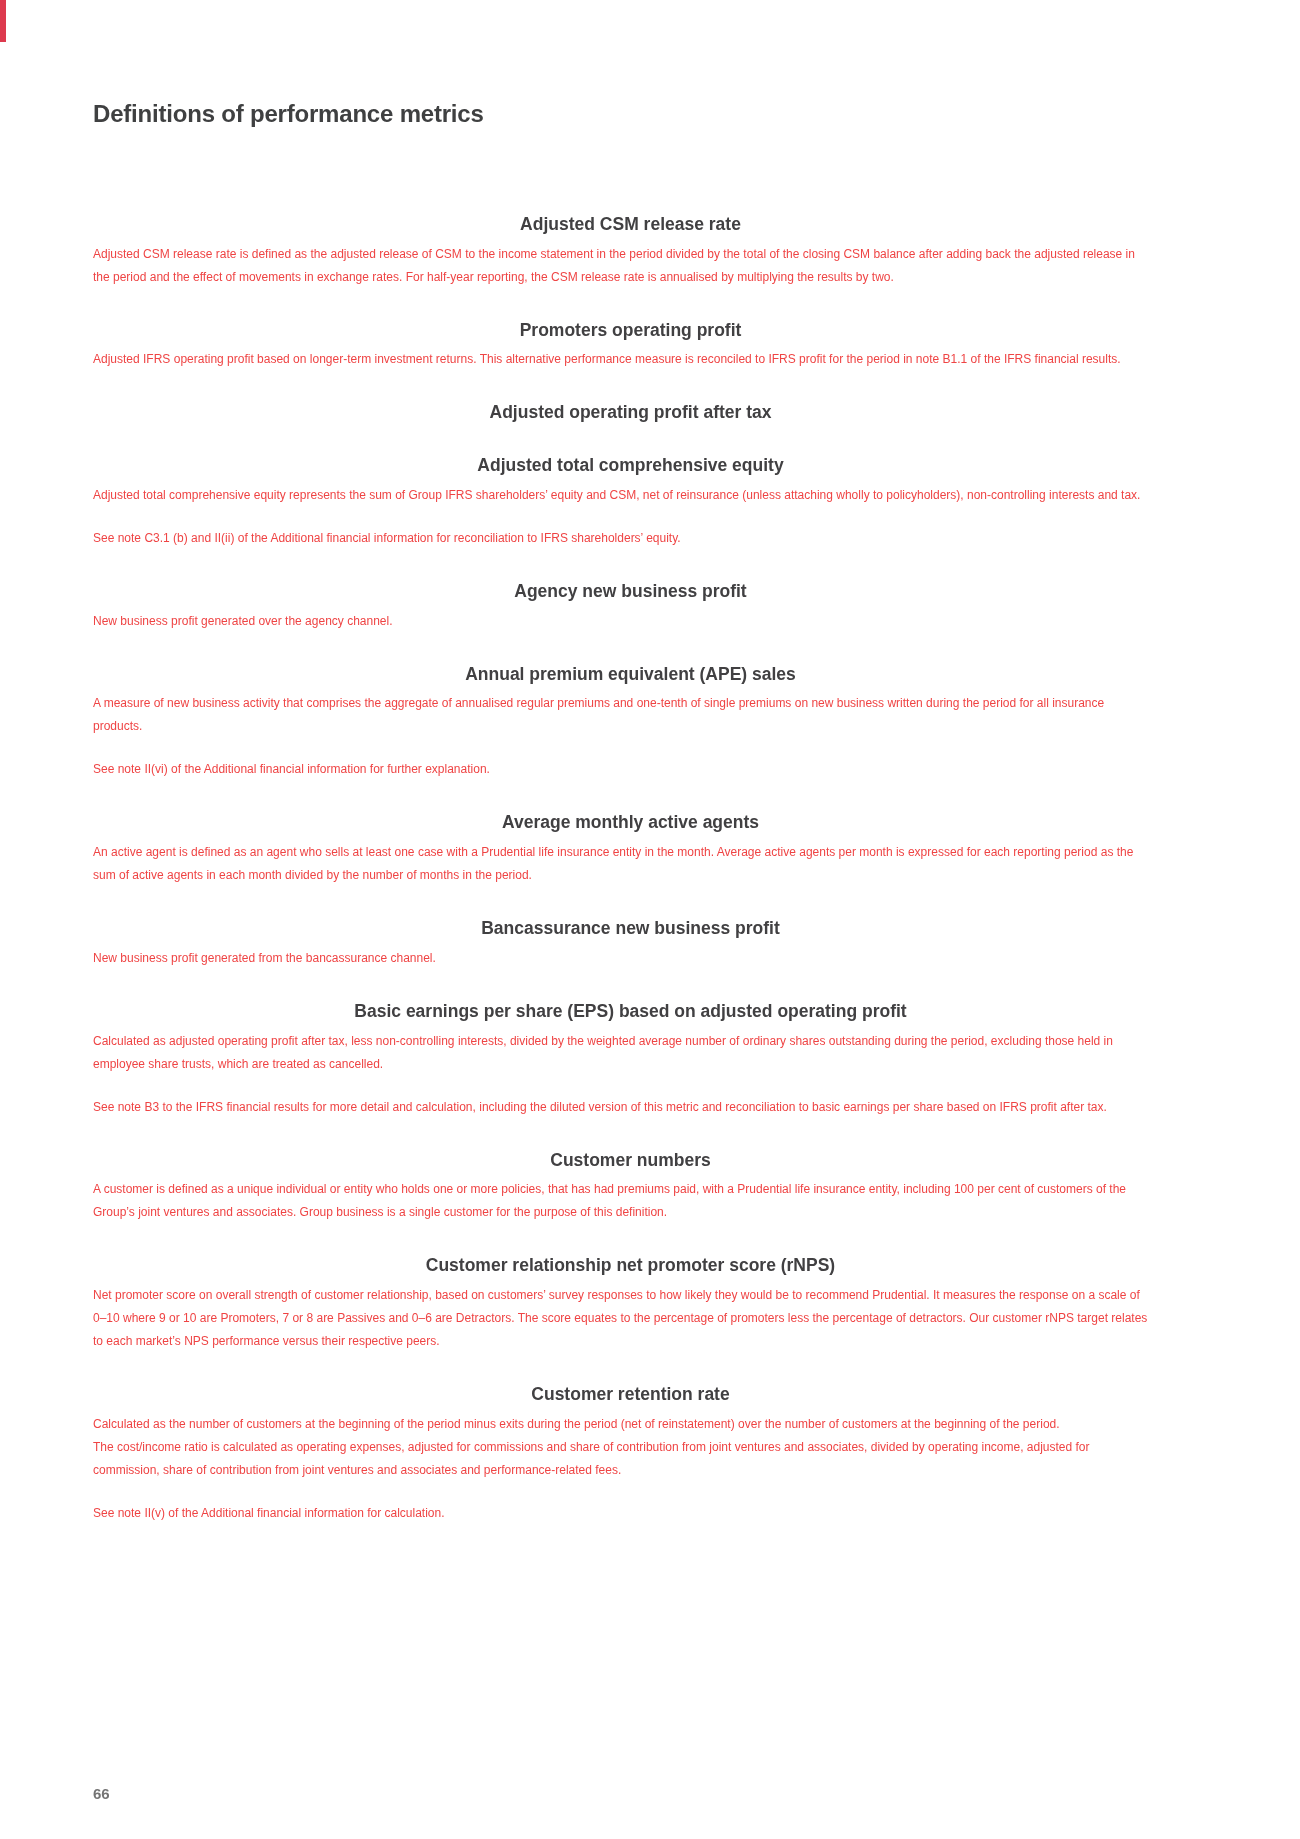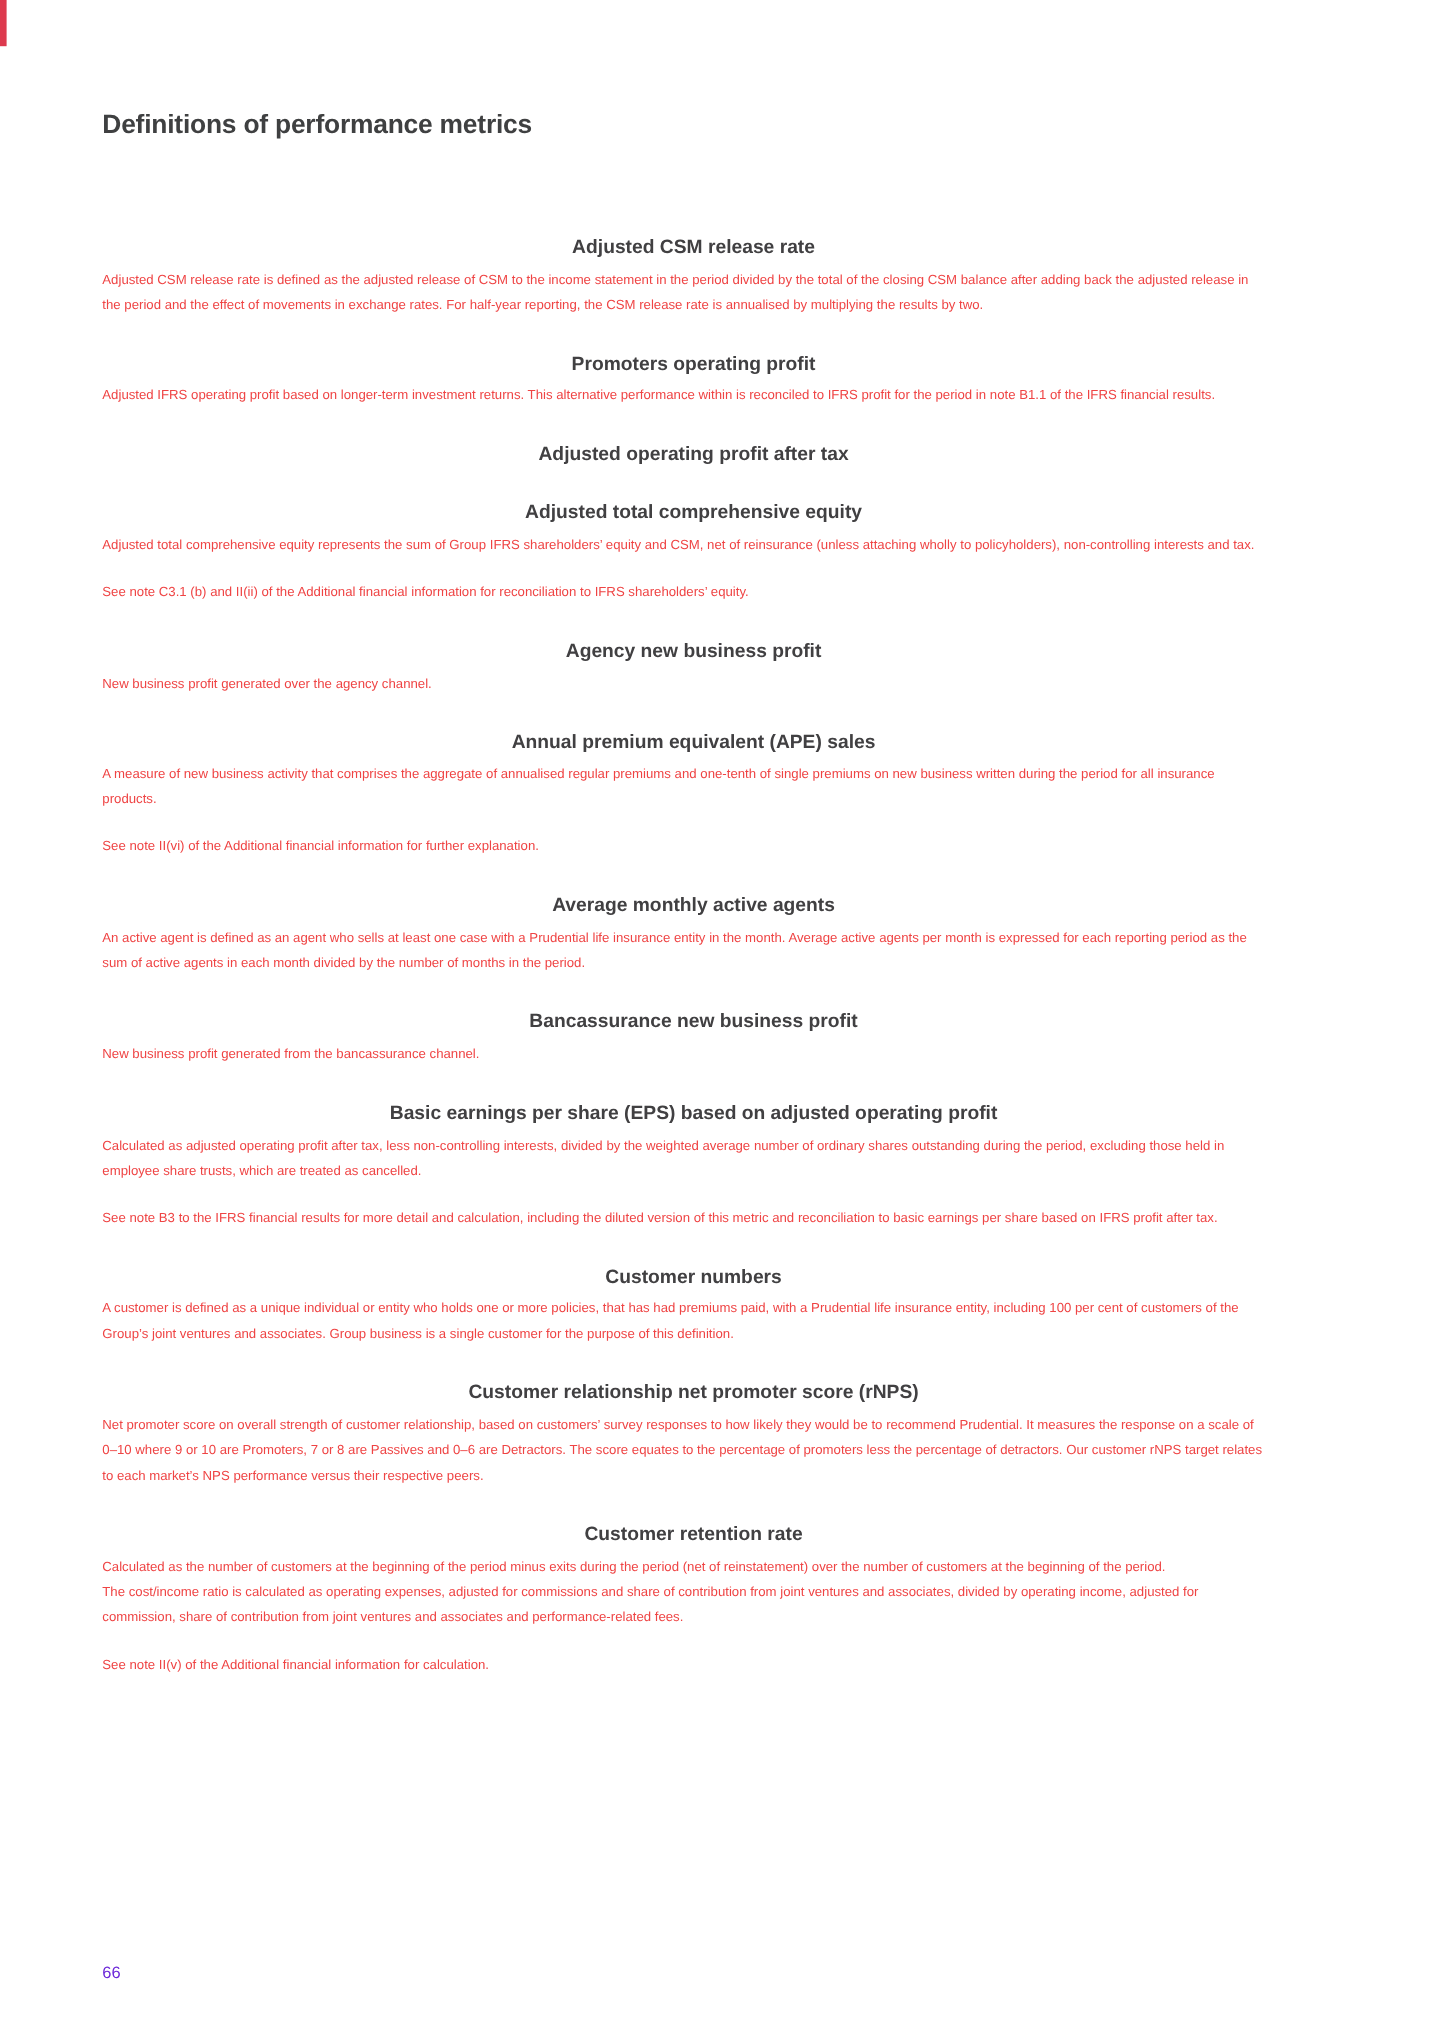--- a/index.html
+++ b/index.html
@@ -50,43 +50,43 @@
     font-size: 12px;
     line-height: 23px;
     color: #ef4444;
   }
   .def-body .para:last-child { margin-bottom: 0; }
   .page-number {
     position: absolute;
     left: 93px;
     top: 1785px;
     font-size: 15px;
-    font-weight: 400;
-    color: #6d28d9;
+    font-weight: 700;
+    color: #737373;
   }
 </style>
 </head>
 <body>
 
 <div class="corner-accent" style="background: rgb(221, 58, 78);"></div>
 
 <div class="content">
   <h1 class="page-title">Definitions of performance metrics</h1>
   <div>
   <section class="section">
     <h2 class="def-heading">Adjusted CSM release rate</h2>
     <div class="def-body">
           <p class="para">Adjusted CSM release rate is defined as the adjusted release of CSM to the income statement in the period divided by the total of the closing CSM balance after adding back the adjusted release in the period and the effect of movements in exchange rates. For half-year reporting, the CSM release rate is annualised by multiplying the results by two.</p>
         </div>
   </section>
 
   <section class="section">
     <h2 class="def-heading">Promoters operating profit</h2>
     <div class="def-body">
-          <p class="para">Adjusted IFRS operating profit based on longer-term investment returns. This alternative performance within is reconciled to IFRS profit for the period in note B1.1 of the IFRS financial results.</p>
+          <p class="para">Adjusted IFRS operating profit based on longer-term investment returns. This alternative performance measure is reconciled to IFRS profit for the period in note B1.1 of the IFRS financial results.</p>
         </div>
   </section>
 
   <section class="section">
     <h2 class="def-heading">Adjusted operating profit after tax</h2>
   </section>
 
   <section class="section">
     <h2 class="def-heading">Adjusted total comprehensive equity</h2>
     <div class="def-body">

